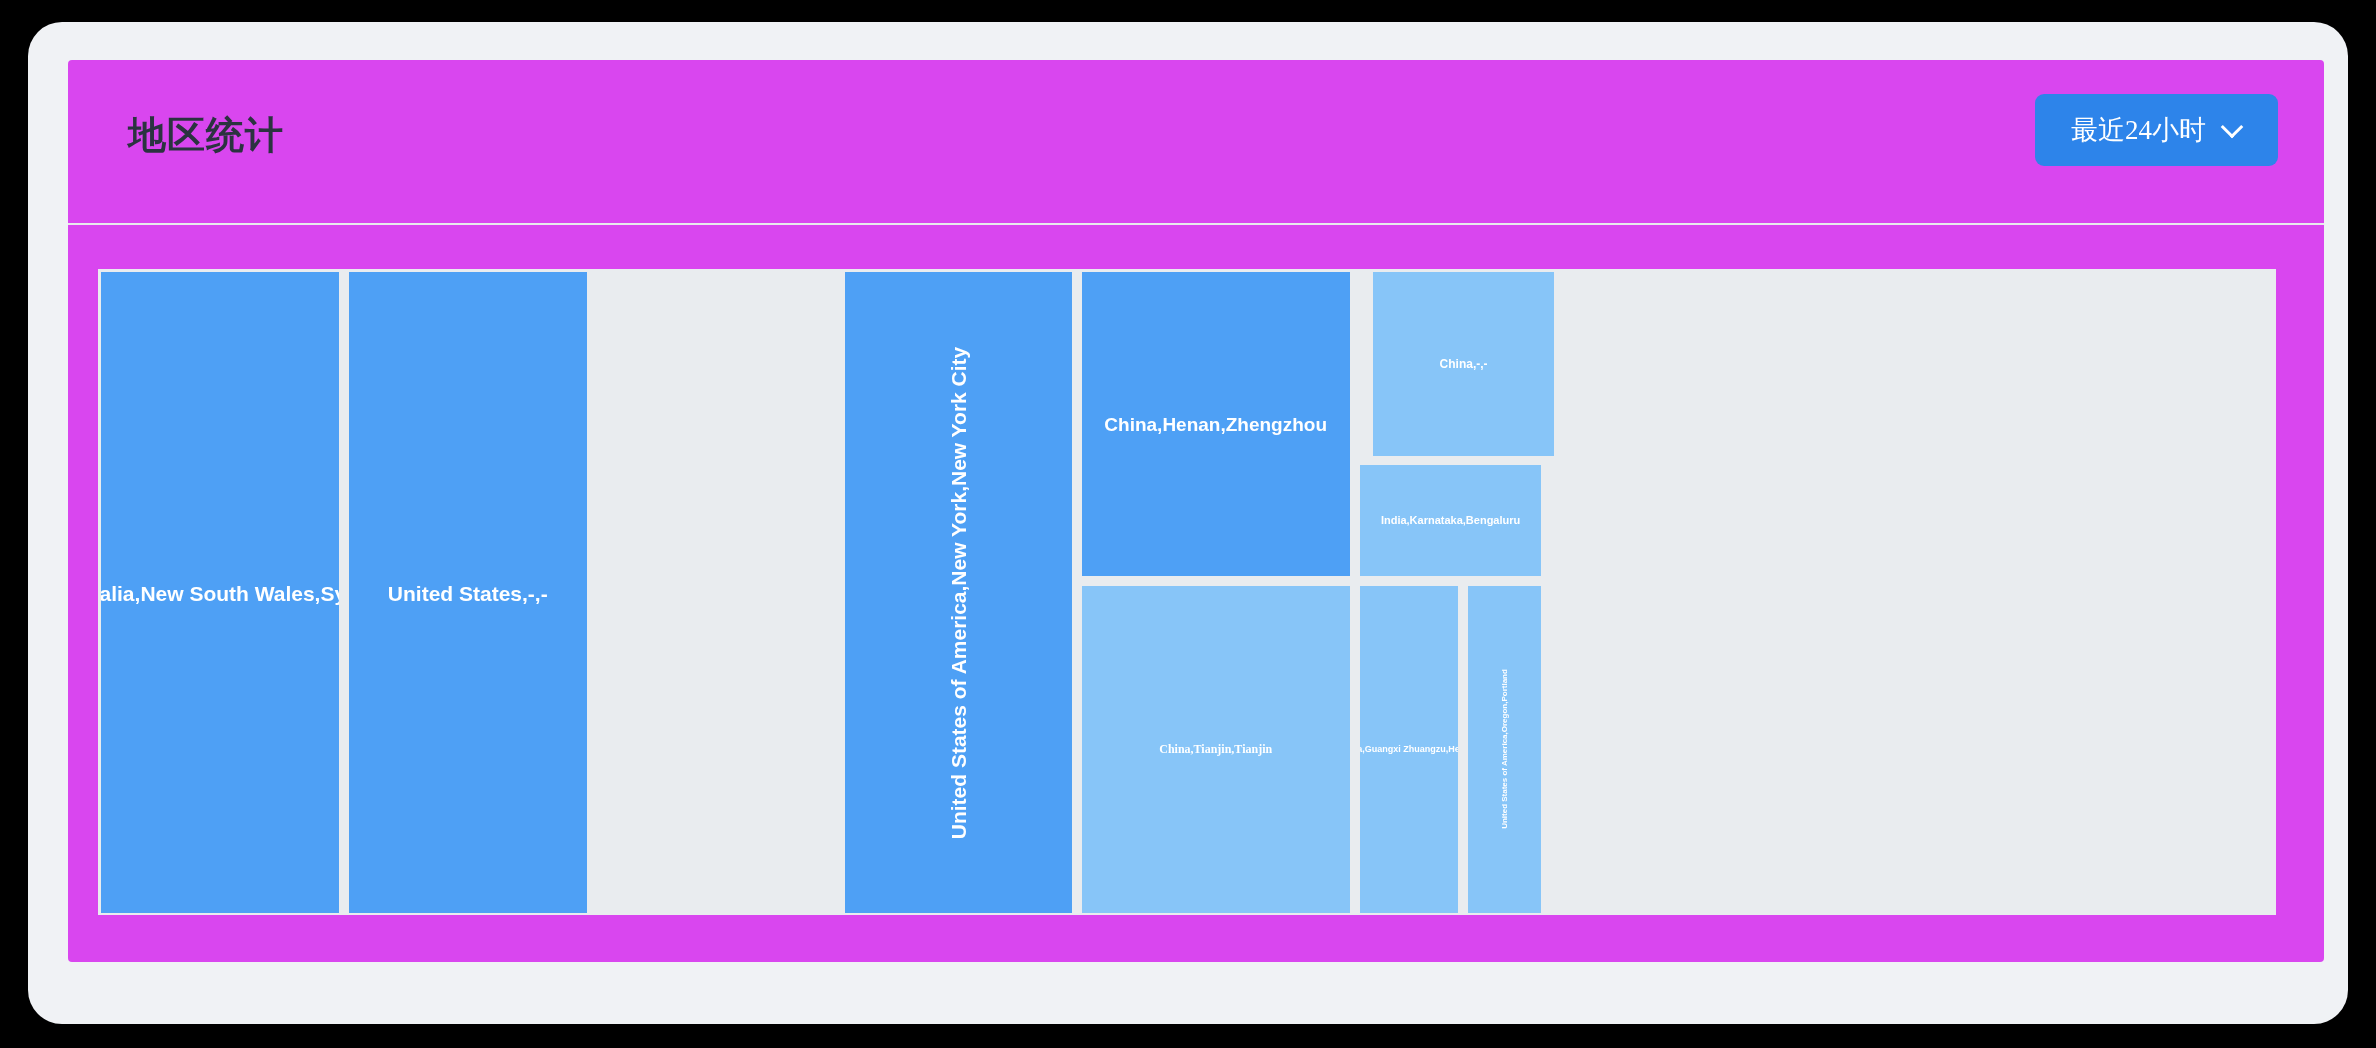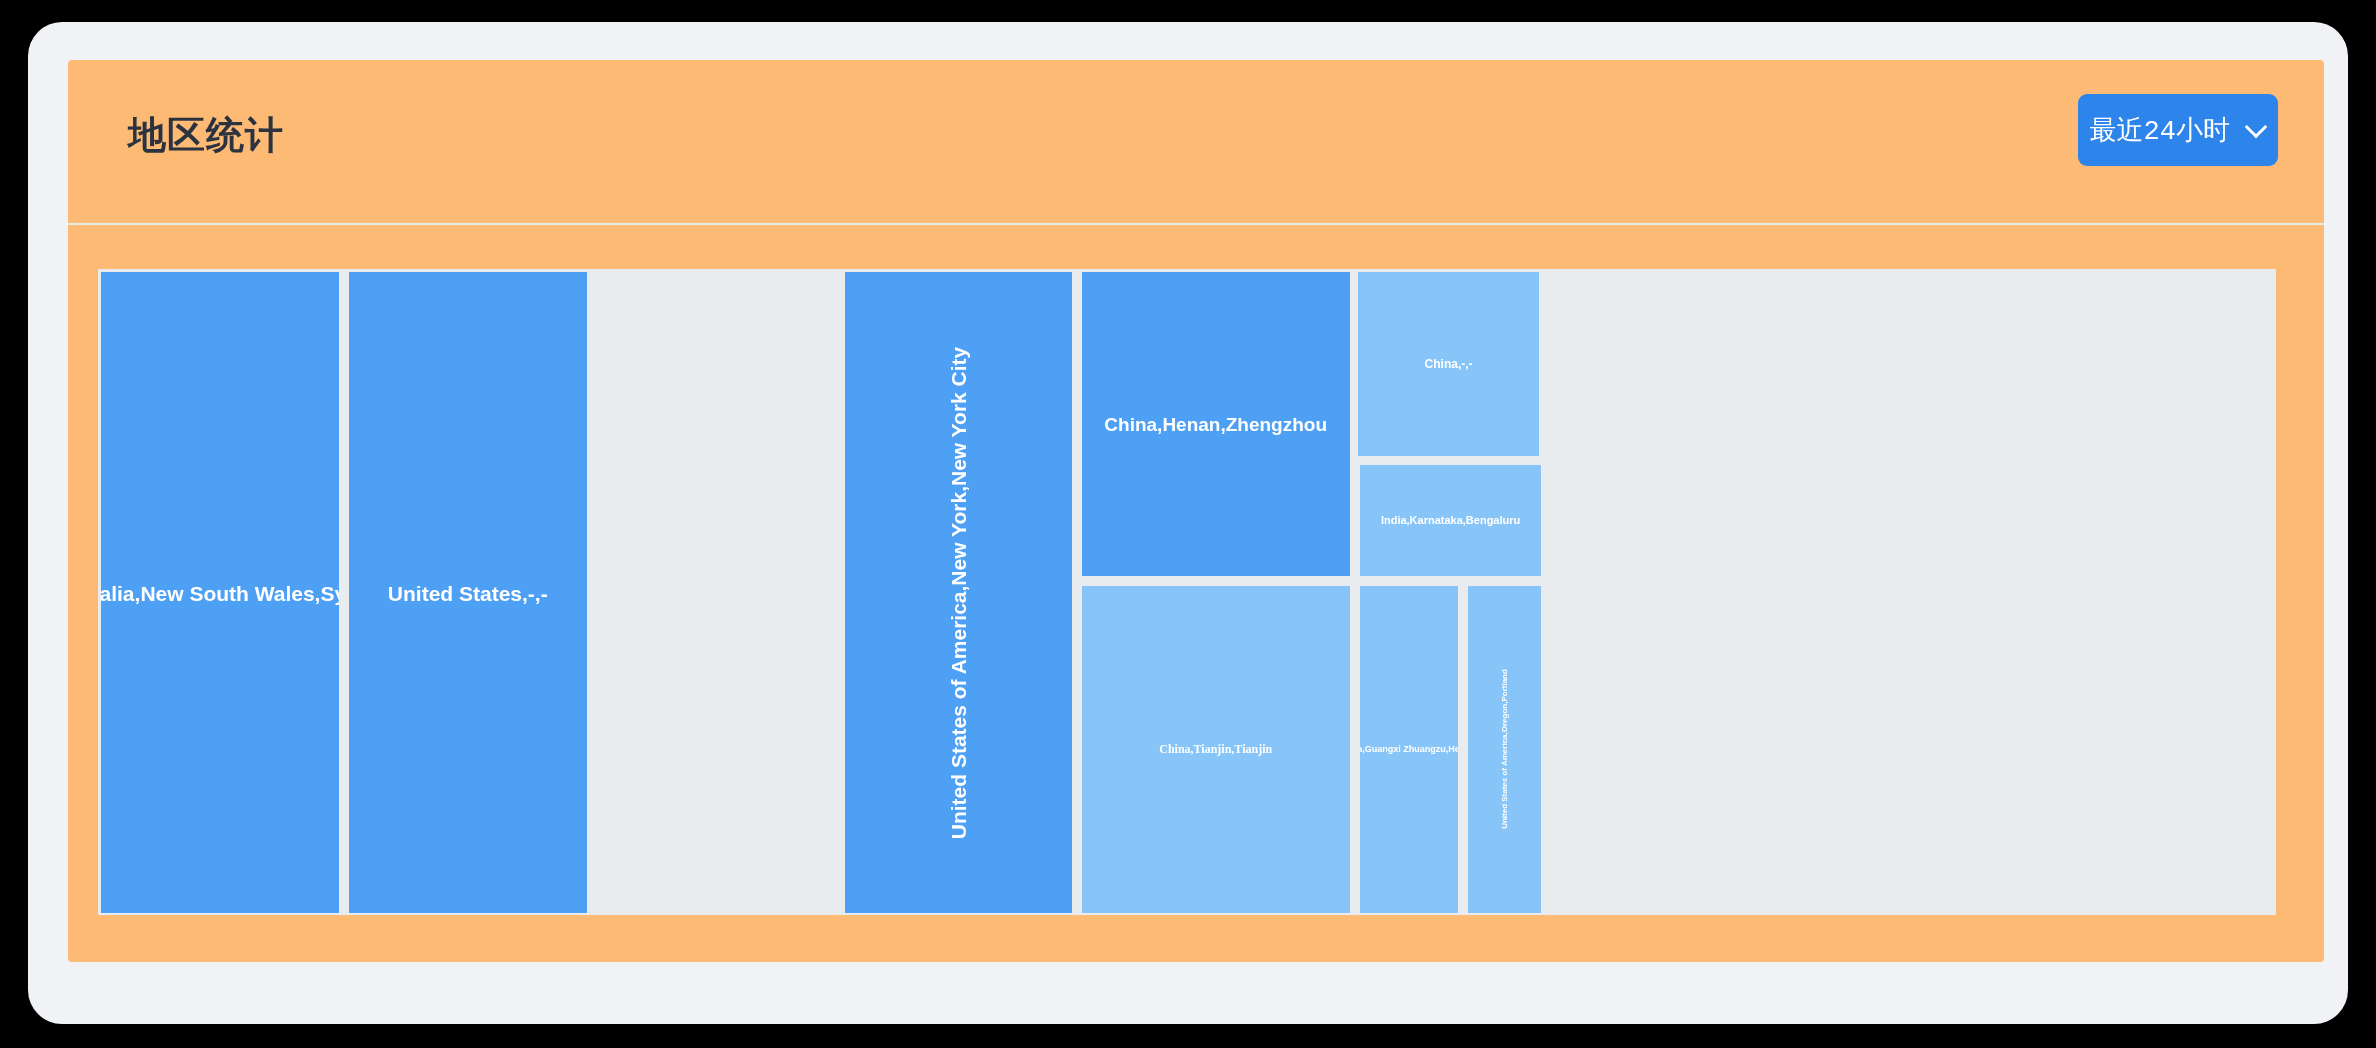--- a/index.html
+++ b/index.html
@@ -23,21 +23,21 @@
     border-radius: 34px;
   }
 
   
   .card {
     position: absolute;
     left: 40px;
     top: 38px;
     width: 2256px;
     height: 902px;
-    background: #fdba74;
+    background: #d946ef;
     border-radius: 4px;
     overflow: hidden;
   }
 
   
   .card-header {
     position: relative;
     height: 165px;
     border-bottom: 2px solid #e8eaec;
   }
@@ -50,27 +50,27 @@
     font-weight: bold;
     color: #2b3340;
     letter-spacing: 1px;
   }
 
   .range-button {
     position: absolute;
     right: 46px;
     top: 34px;
     height: 72px;
-    padding: 0 12px;
+    padding: 0 36px;
     background: #2d84ea;
     border: none;
     border-radius: 9px;
     color: #ffffff;
     font-size: 27px;
-    font-family: Liberation Mono, monospace;
+    font-family: Liberation Serif, serif;
     display: flex;
     align-items: center;
     gap: 16px;
     cursor: pointer;
   }
   .range-button .chev {
     display: inline-block;
     width: 20px;
     height: 20px;
     position: relative;
@@ -146,21 +146,21 @@
           </div>
           <div class="tile" style="left: 11.38%; top: 0%; width: calc(11.15% - 5px); height: calc(100% - 5px); margin-left: 3px; margin-top: 3px;">
             <div class="tile-label" style="font-size: 21px;">United States,-,-</div>
           </div>
           <div class="tile" style="left: 34.14%; top: 0%; width: calc(10.65% - 5px); height: calc(100% - 5px); margin-left: 3px; margin-top: 3px;">
             <div class="tile-label vertical" style="font-size: 21px;">United States of America,New York,New York City</div>
           </div>
           <div class="tile" style="left: 45.02%; top: 0%; width: calc(12.55% - 5px); height: calc(47.9% - 5px); margin-left: 3px; margin-top: 3px;">
             <div class="tile-label" style="font-size: 19px;">China,Henan,Zhengzhou</div>
           </div>
-          <div class="tile light" style="left: 57.8%; top: 0%; width: calc(8.56% - 5px); height: calc(29.2% - 5px); margin-left: 1px; margin-top: 3px;">
+          <div class="tile light" style="left: 57.8%; top: 0%; width: calc(8.56% - 5px); height: calc(29.2% - 5px); margin-left: 16px; margin-top: 3px;">
             <div class="tile-label" style="font-size: 12px;">China,-,-</div>
           </div>
           <div class="tile light" style="left: 57.8%; top: 29.8%; width: calc(8.56% - 5px); height: calc(18.1% - 5px); margin-left: 3px; margin-top: 3px;">
             <div class="tile-label" style="font-size: 11px;">India,Karnataka,Bengaluru</div>
           </div>
           <div class="tile light" style="left: 45.02%; top: 48.6%; width: calc(12.55% - 5px); height: calc(51.4% - 5px); margin-left: 3px; margin-top: 3px;">
             <div class="tile-label" style="font-size: 12px; font-family: Liberation Serif, serif;">China,Tianjin,Tianjin</div>
           </div>
           <div class="tile light" style="left: 57.8%; top: 48.6%; width: calc(4.75% - 5px); height: calc(51.4% - 5px); margin-left: 3px; margin-top: 3px;">
             <div class="tile-label" style="font-size: 9px;">China,Guangxi Zhuangzu,Hezhou</div>

